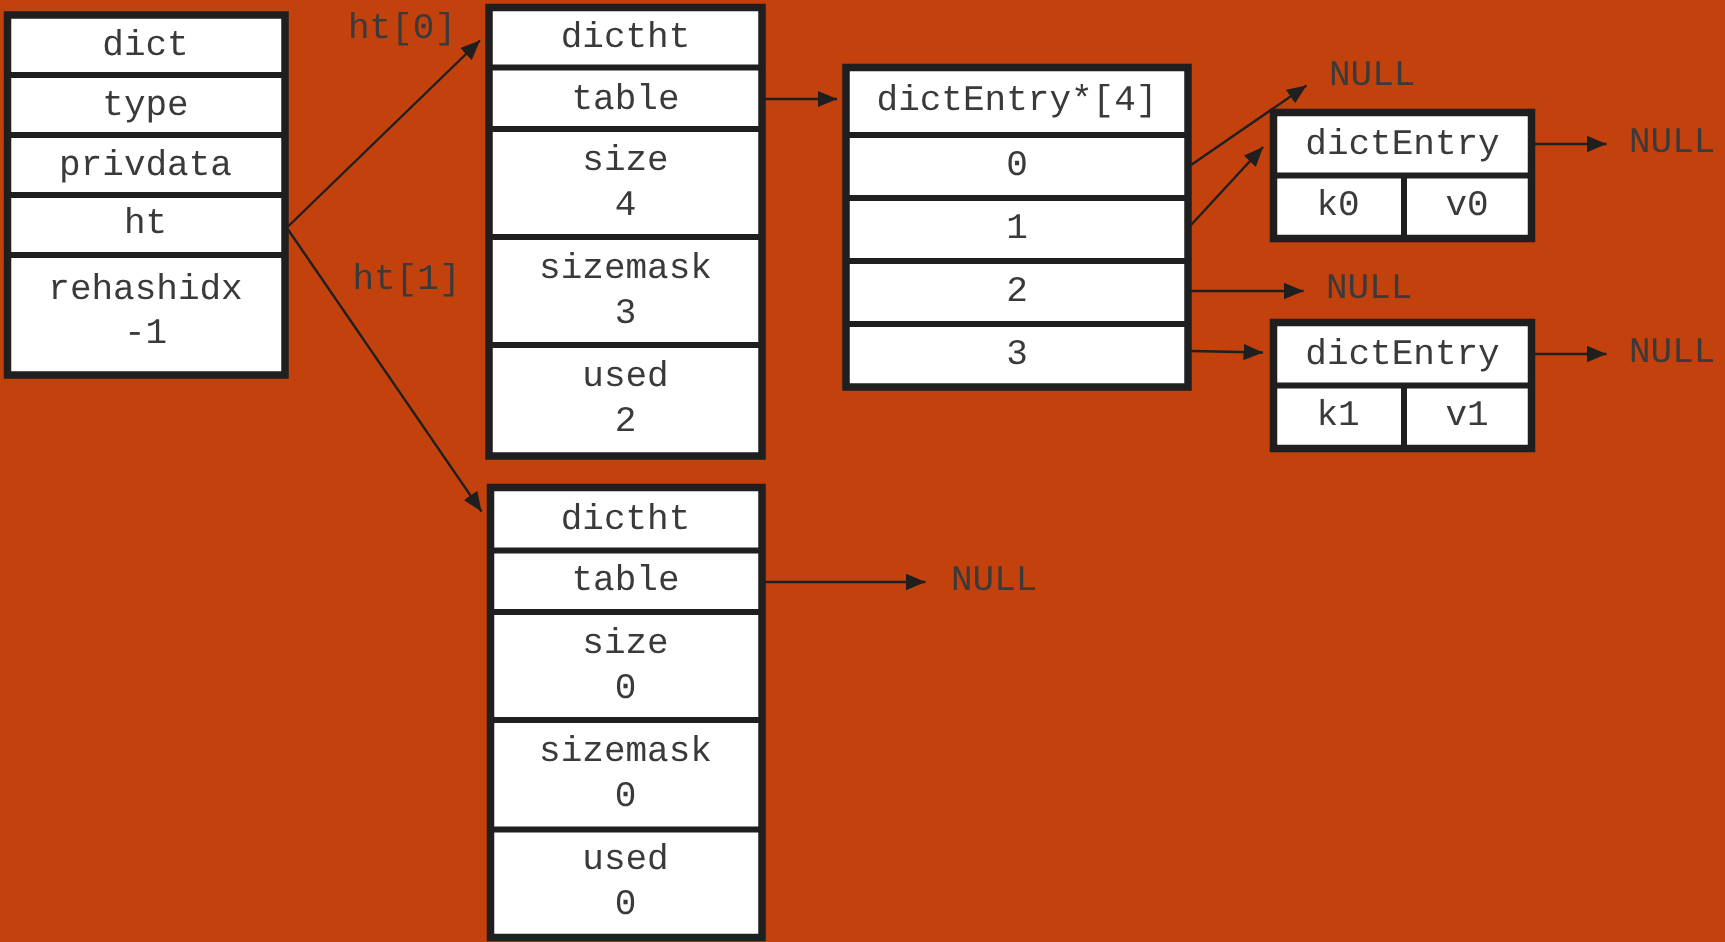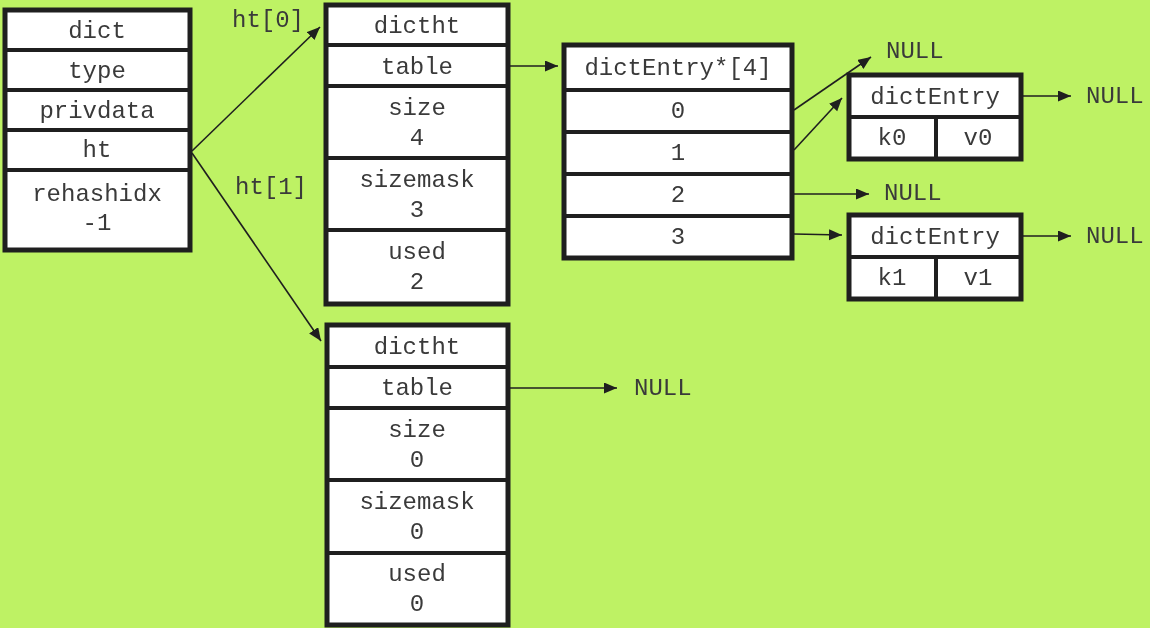--- a/index.html
+++ b/index.html
@@ -7,21 +7,21 @@
     padding: 0;
     background: #ffffff;
     width: 1150px;
     height: 628px;
     overflow: hidden;
   }
   .canvas {
     position: relative;
     width: 1150px;
     height: 628px;
-    background: #bef264;
+    background: #c2410c;
   }
   svg text {
     font-family: "Liberation Mono", "DejaVu Sans Mono", monospace;
     font-size: 24px;
     fill: #3a3a3a;
     dominant-baseline: central;
   }
   svg text.ctr { text-anchor: middle; }
   svg text.lft { text-anchor: start; }
   .box  { fill: #ffffff; stroke: #1f1f1f; stroke-width: 5; }

